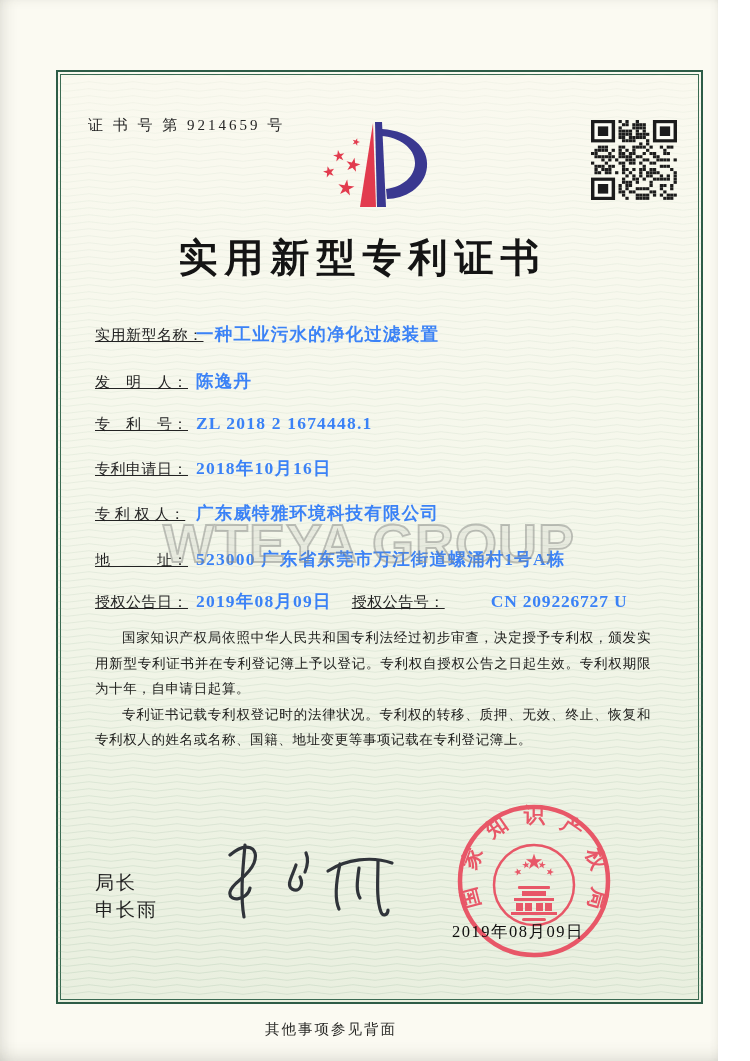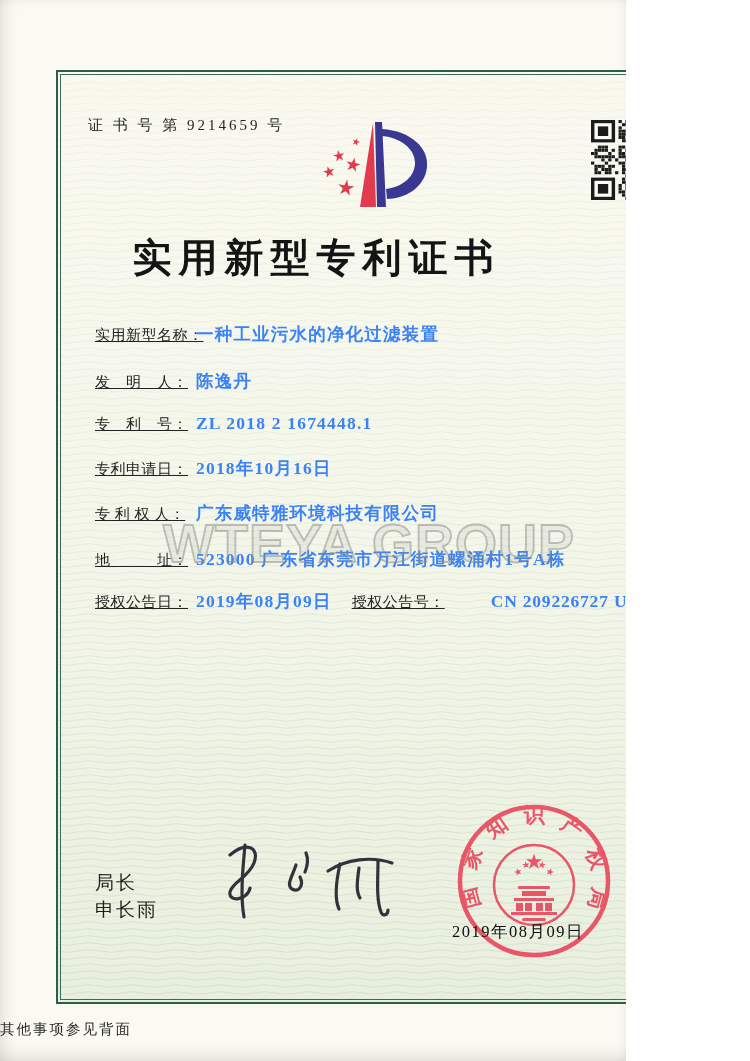--- a/index.html
+++ b/index.html
@@ -2,21 +2,21 @@
 <html><head>
 <meta charset="utf-8">
 <style>
   * { margin:0; padding:0; box-sizing:border-box; }
   html,body { width:750px; }
   body {
     font-family:"Liberation Serif","DejaVu Serif",serif;
     background:#ffffff;
   }
   .page {
-    position:relative; width:626px; height:1061px;
+    position:relative; width:718px; height:1061px;
     background:#fbfaf2; overflow:hidden;
     box-shadow: inset 14px 0 16px -12px rgba(80,80,70,.18),
                 inset -8px 0 10px -8px rgba(80,80,70,.10),
                 inset 0 -16px 18px -14px rgba(80,80,70,.20),
                 inset 0 10px 12px -10px rgba(80,80,70,.08);
     color:#1f1f1f;
   }
   .abs { position:absolute; }
 
   
@@ -78,21 +78,21 @@
   .seal-date {
     left:452px; top:921px; z-index:5;
     font-size:16.5px; letter-spacing:1.5px; color:#0d0d0d; white-space:nowrap;
   }
 
   .page-indicator {
     left:0; right:0; top:974px; z-index:2; text-align:center;
     font-size:13.5px; letter-spacing:1.5px; color:#2a2a2a;
   }
   .back-note {
-    left:0; right:56px; top:1020px; z-index:2; text-align:left;
+    left:0; right:56px; top:1020px; z-index:2; text-align:center;
     font-size:14.5px; letter-spacing:2px; color:#2b2b28;
   }
   .scan-artifact {
     left:716px; top:1028px; width:30px; height:3px; background:#3f3f3a;
     transform:rotate(38deg); z-index:2; border-radius:2px; opacity:.75;
   }
 </style>
 </head>
 <body>
 
@@ -497,20 +497,24 @@
   <div class="field-row r5">
     <span class="flabel">专 利 权 人：</span><span class="fvalue">广东威特雅环境科技有限公司</span>
   </div>
   <div class="field-row r6">
     <span class="flabel">地　　　址：</span><span class="fvalue">523000 广东省东莞市万江街道螺涌村1号A栋</span>
   </div>
   <div class="field-row r7">
     <span class="flabel">授权公告日：</span><span class="fvalue">2019年08月09日</span><span class="flabel glabel">授权公告号：</span><span class="fvalue gvalue">CN 209226727 U</span>
   </div>
 
+  <div class="abs paras">
+    <p>国家知识产权局依照中华人民共和国专利法经过初步审查，决定授予专利权，颁发实用新型专利证书并在专利登记簿上予以登记。专利权自授权公告之日起生效。专利权期限为十年，自申请日起算。</p>
+    <p>专利证书记载专利权登记时的法律状况。专利权的转移、质押、无效、终止、恢复和专利权人的姓名或名称、国籍、地址变更等事项记载在专利登记簿上。</p>
+  </div>
 
   <div class="abs watermark">WTEYA GROUP</div>
 
   <div class="abs sig-title">局长</div>
   <div class="abs sig-name">申长雨</div>
 
   <svg class="abs signature" width="220" height="95" viewBox="0 0 220 95">
     <g fill="none" stroke="#30343a" stroke-width="3.2" stroke-linecap="round" stroke-linejoin="round">
       <path d="M40,22 C56,8 70,14 64,30 C58,45 42,49 40,59 C38,70 58,67 60,55"></path>
       <path d="M55,12 C53,34 50,62 54,84"></path>

